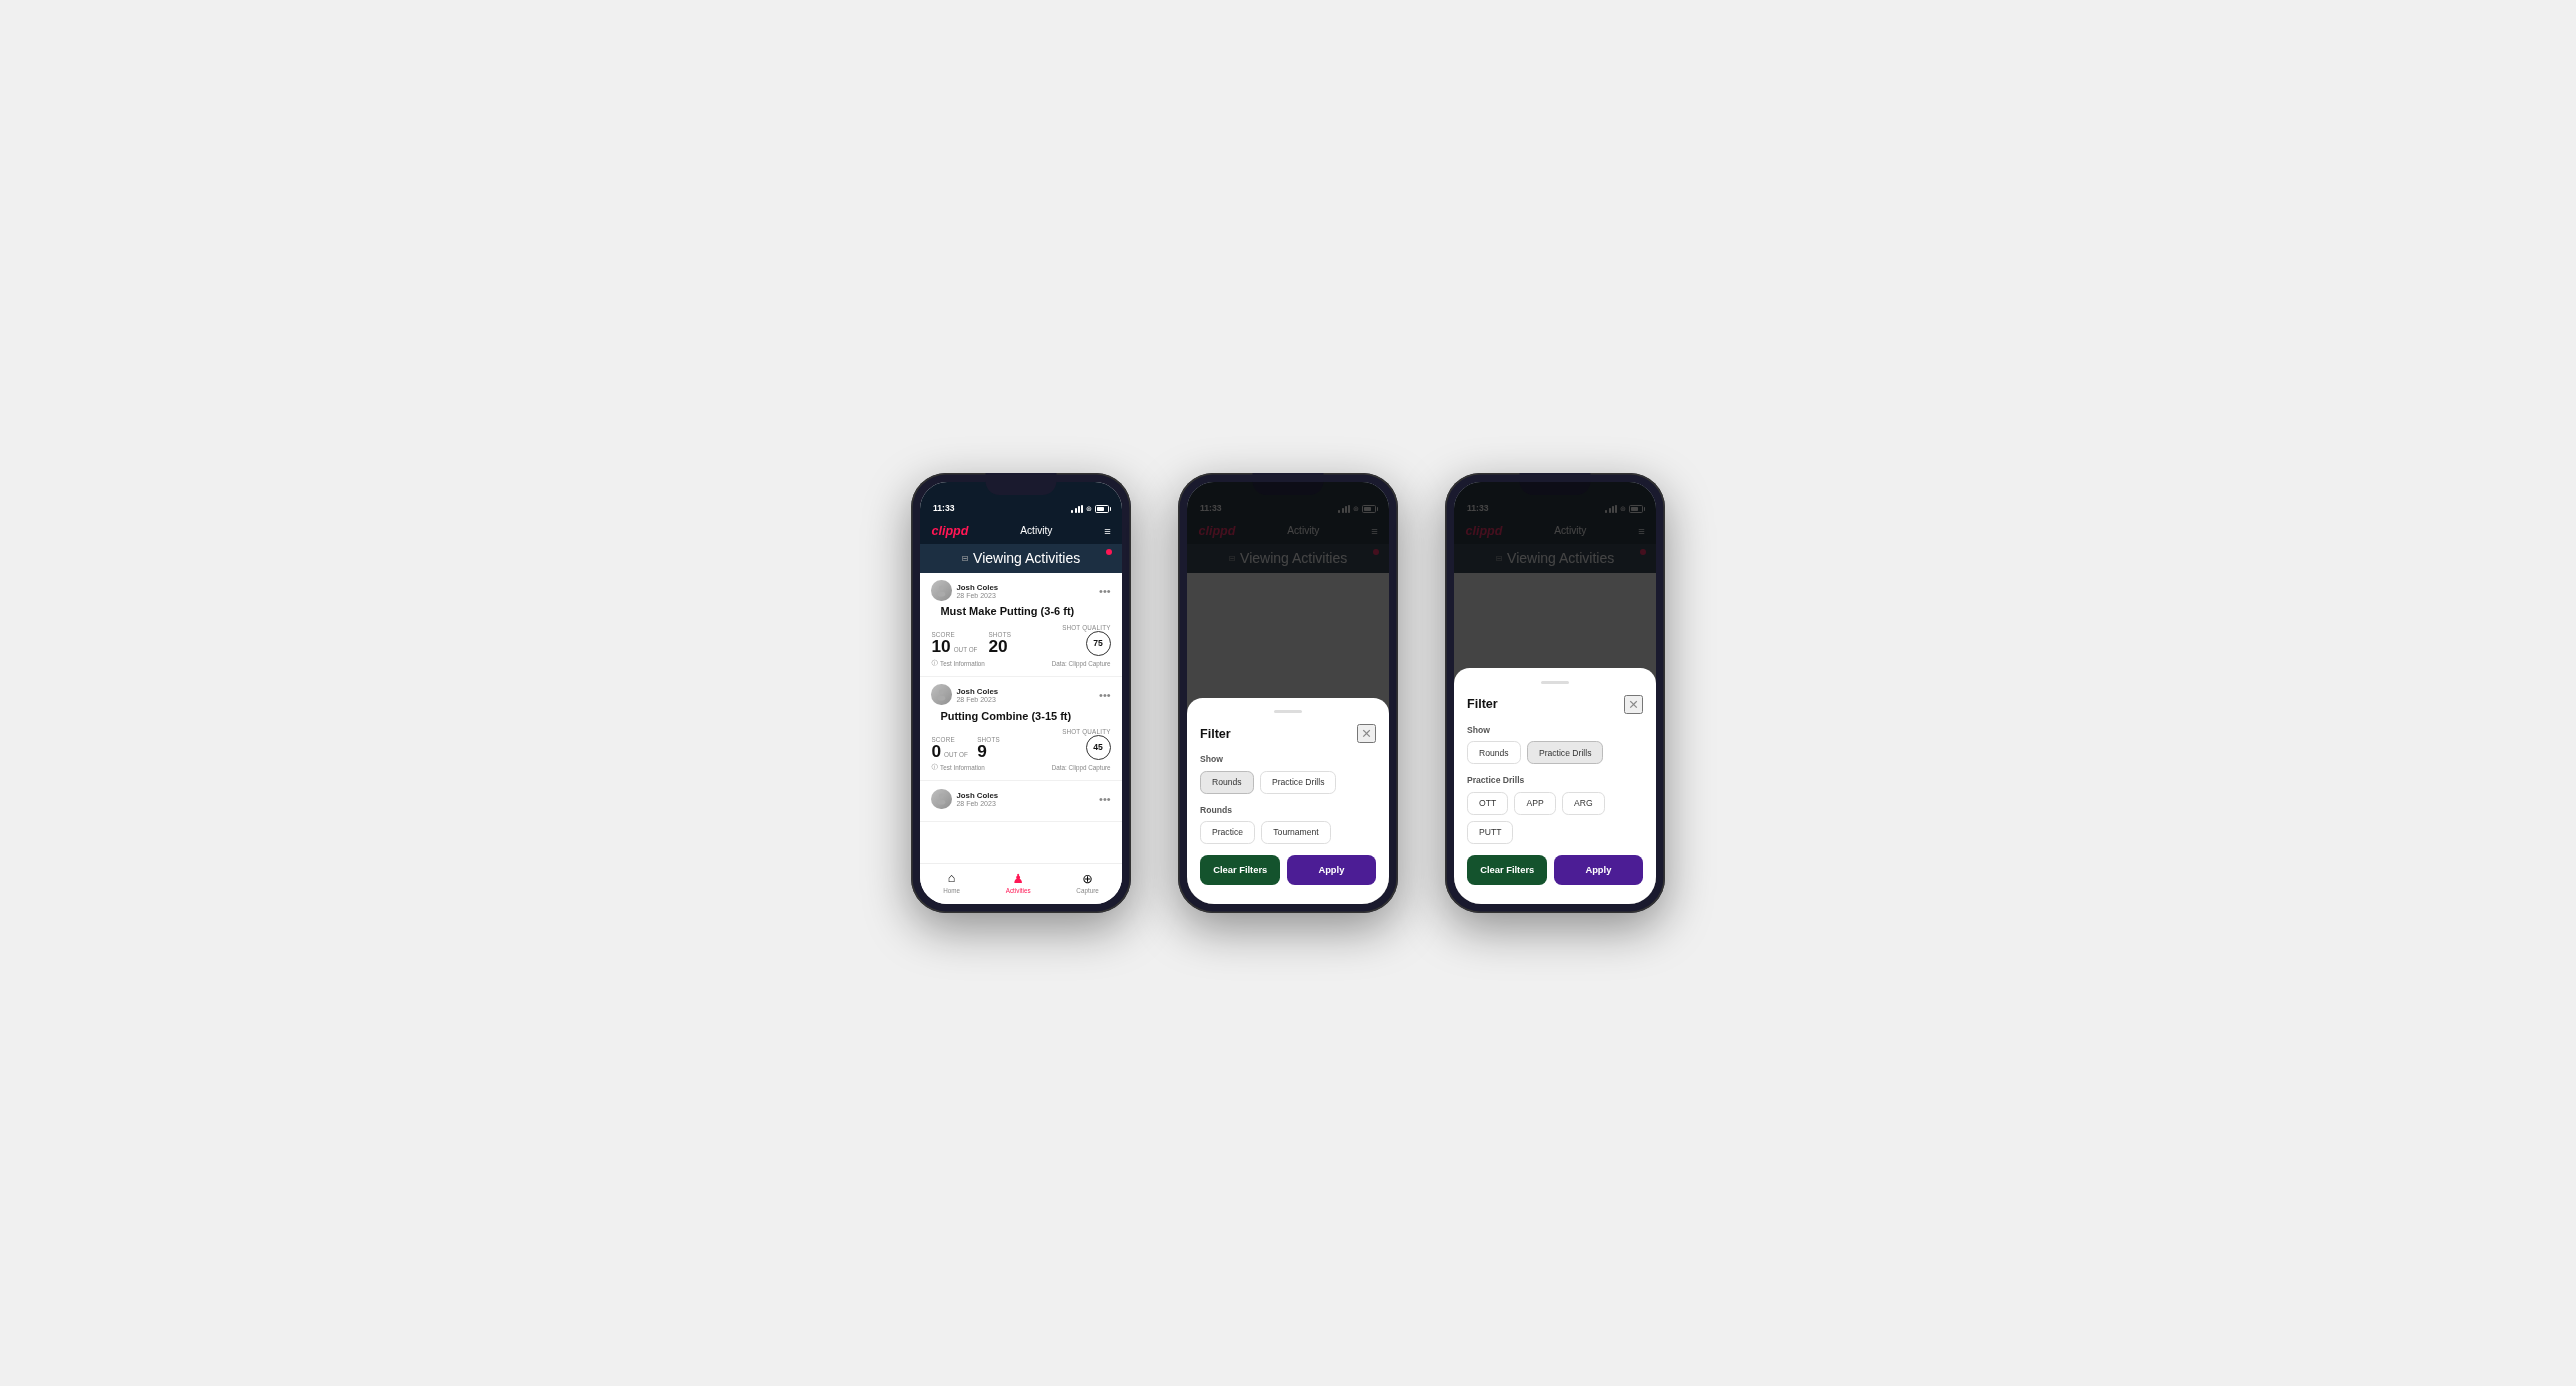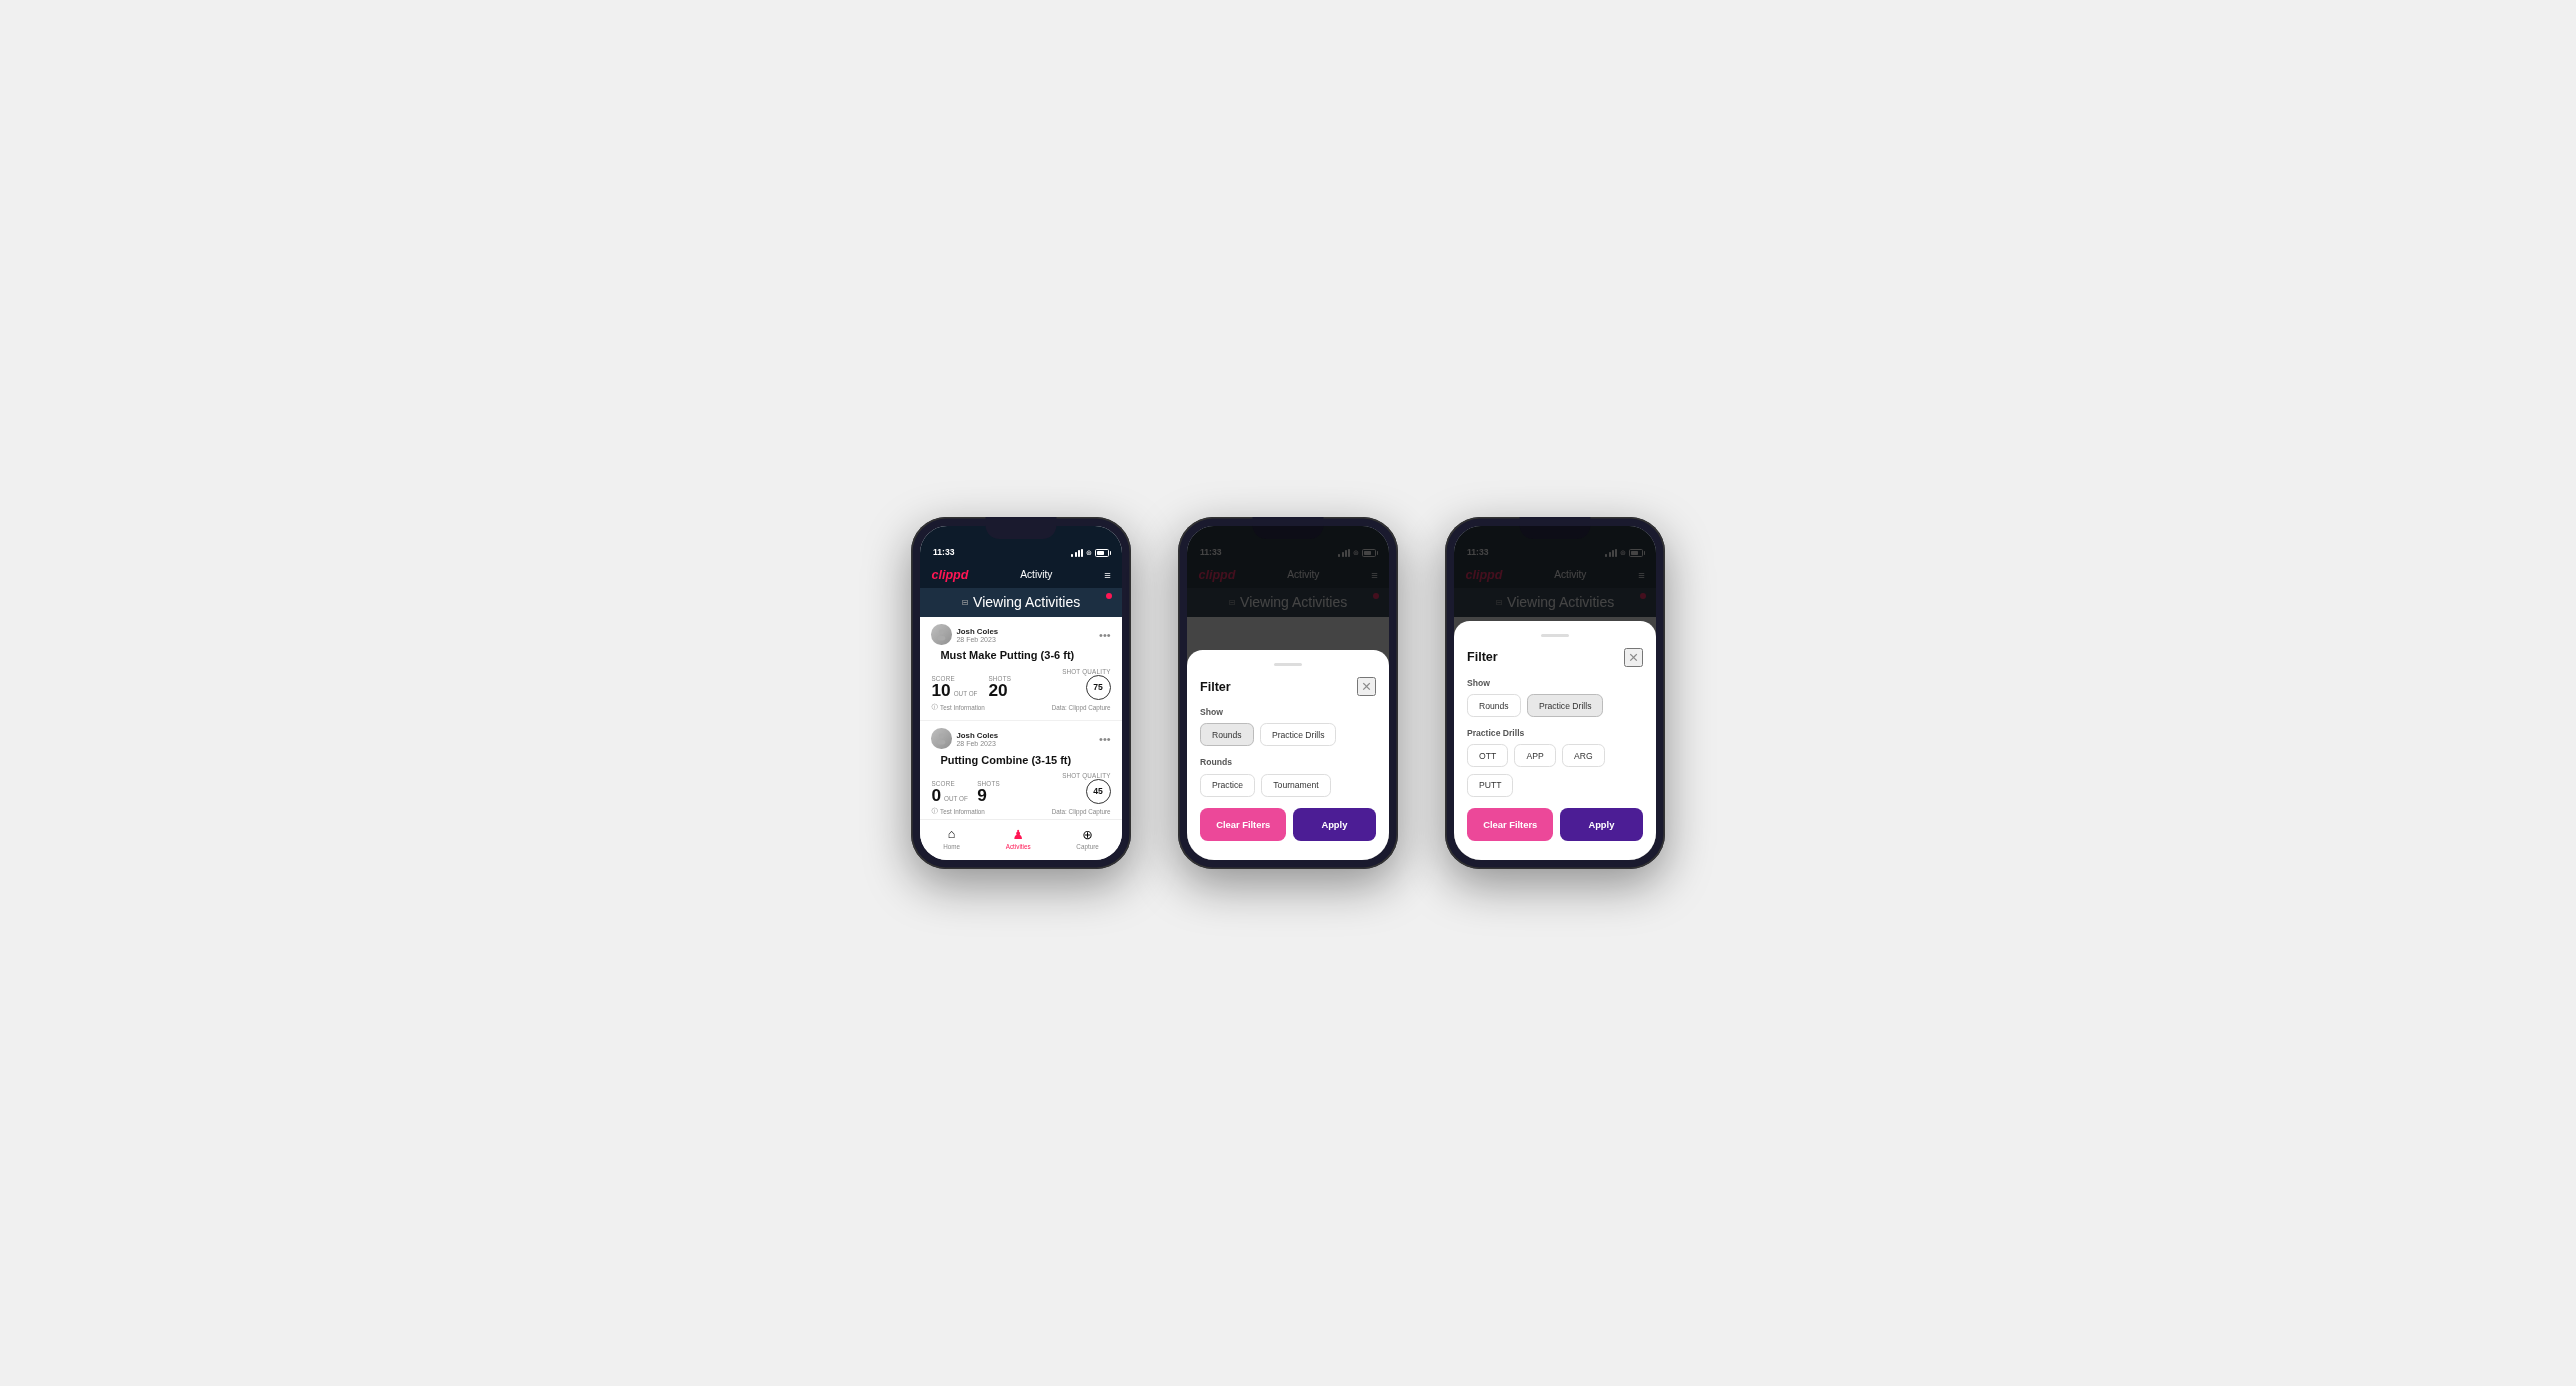--- a/index.html
+++ b/index.html
@@ -14,21 +14,21 @@
     .scene {
       display: flex;
       gap: 47px;
       align-items: center;
       padding: 47px;
     }
 
     
     .phone {
       width: 220px;
-      height: 352px;
+      height: 440px;
       background: #1a1a2e;
       border-radius: 35px;
       padding: 9.4px;
       box-shadow: 0 15.7px 47px rgba(0,0,0,0.4), inset 0 0 0 1.6px #333;
       position: relative;
     }
     .phone-screen {
       width: 100%;
       height: 100%;
       background: #fff;
@@ -379,22 +379,22 @@
       background: #e8e8e8;
       border-color: #bbb;
     }
     .filter-actions {
       display: flex;
       gap: 6.3px;
       margin-top: 6.3px;
     }
     .btn-clear {
       flex: 1;
-      padding: 11px;
-      background: #ec4899;
+      padding: 5px;
+      background: #14532d;
       color: #fff;
       border: none;
       border-radius: 7.8px;
       font-size: 9.4px;
       font-weight: 600;
       cursor: pointer;
     }
     .btn-apply {
       flex: 1;
       padding: 9.4px;

